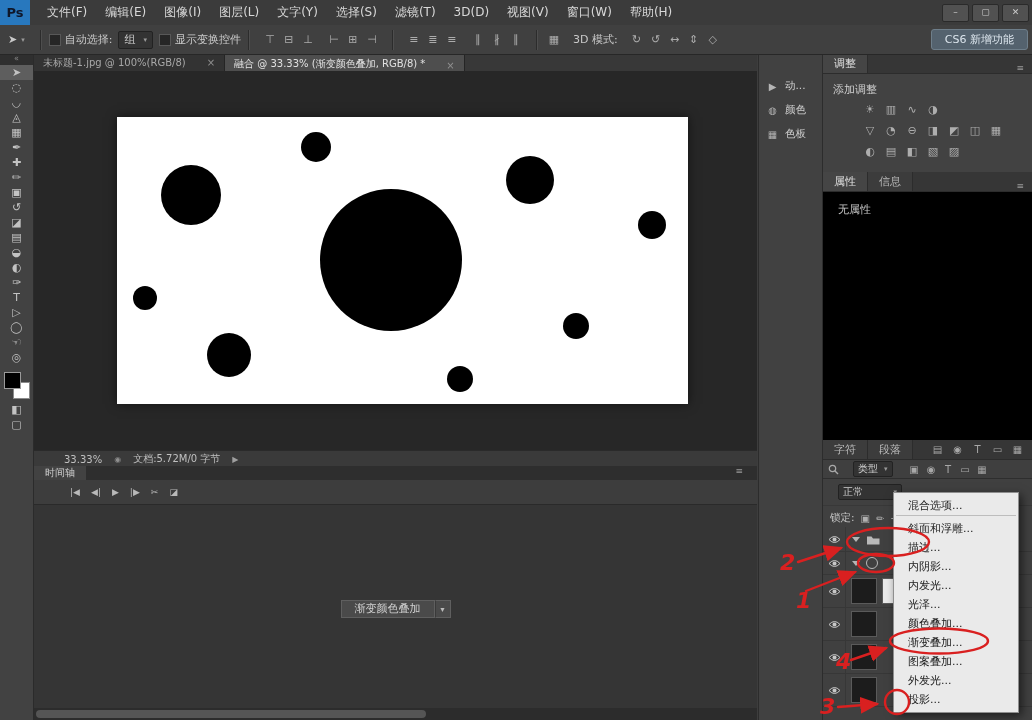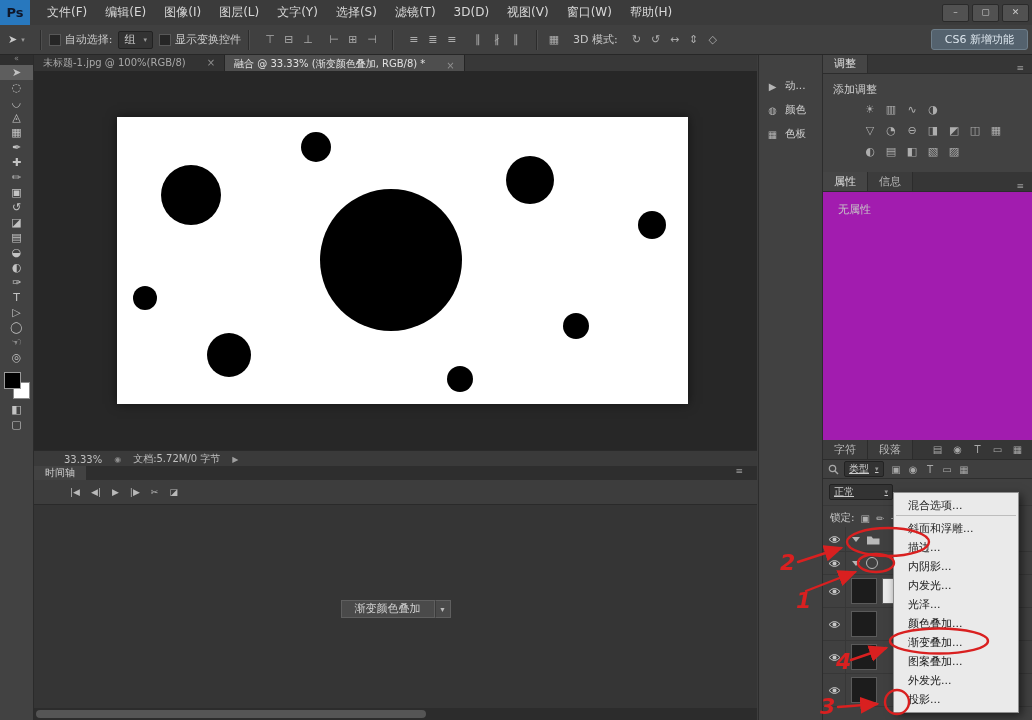--- a/index.html
+++ b/index.html
@@ -73,27 +73,27 @@
   .rightcol{position:absolute;left:822px;top:54px;width:210px;bottom:0;background:#424242;border-left:1px solid #2c2c2c;box-sizing:border-box;}
   .ptabrow{height:19px;background:#363636;display:flex;align-items:flex-end;border-bottom:1px solid #2c2c2c;}
   .ptab{height:19px;line-height:19px;padding:0 11px;font-size:11px;color:#b9b9b9;background:#3c3c3c;border-right:1px solid #2c2c2c;white-space:nowrap;}
   .ptab.active{background:#454545;color:#e0e0e0;}
   .pmenu{margin-left:auto;margin-right:8px;color:#9a9a9a;font-size:9px;}
   .panel-adjustments{position:absolute;top:0;left:0;right:0;height:118px;background:#424242;}
   .add-label{padding:8px 10px 2px;font-size:11px;color:#cfcfcf;}
   .adj-rows{padding-left:38px;}
   .adj-row{display:flex;gap:3px;height:21px;align-items:center;}
   .adj-icon{width:18px;height:16px;display:flex;align-items:center;justify-content:center;color:#aeaeae;font-size:11px;}
-  .panel-properties{position:absolute;top:118px;left:0;right:0;height:268px;background:#a21caf;}
+  .panel-properties{position:absolute;top:118px;left:0;right:0;height:268px;background:#000000;}
   .no-props{padding:10px 15px;font-size:11px;color:#c6c6c6;}
   .panel-bottom{position:absolute;top:386px;left:0;right:0;bottom:0;background:#404040;}
   .minitabs{display:flex;gap:5px;margin-left:auto;margin-right:7px;align-items:center;height:19px;}
   .minitab{width:15px;text-align:center;color:#a8a8a8;font-size:10px;}
   .filter-row{height:18px;background:#3f3f3f;display:flex;align-items:center;gap:5px;padding:0 5px;border-bottom:1px solid #2e2e2e;}
-  .dd-small{height:14px;font-size:10px;margin:0;padding:0 4px;gap:6px;text-decoration:underline;}
+  .dd-small{height:14px;font-size:10px;margin:9px;padding:0 4px;gap:6px;}
   .filter-icons{display:flex;gap:2px;}
   .ficon{width:15px;text-align:center;color:#a8a8a8;font-size:10px;}
   .blend-row{height:26px;display:flex;align-items:center;padding:0 6px;border-bottom:1px solid #383838;}
   .lock-row{height:24px;display:flex;align-items:center;gap:6px;padding:0 7px;font-size:10.5px;color:#c6c6c6;border-bottom:1px solid #383838;}
   .lock-ic{color:#b0b0b0;font-size:10px;}
   .layers{position:absolute;top:87px;left:0;right:0;bottom:0;background:#404040;}
   .lrow{display:flex;align-items:center;border-bottom:1px solid #373737;}
   .eyecell{width:22px;align-self:stretch;border-right:1px solid #373737;display:flex;align-items:center;justify-content:center;flex:none;}
   .tri{width:0;height:0;border-left:4px solid transparent;border-right:4px solid transparent;border-top:5px solid #b5b5b5;margin:0 6px;}
   .fx-circle{width:10px;height:10px;border:1.5px solid #b8b8b8;border-radius:50%;}

